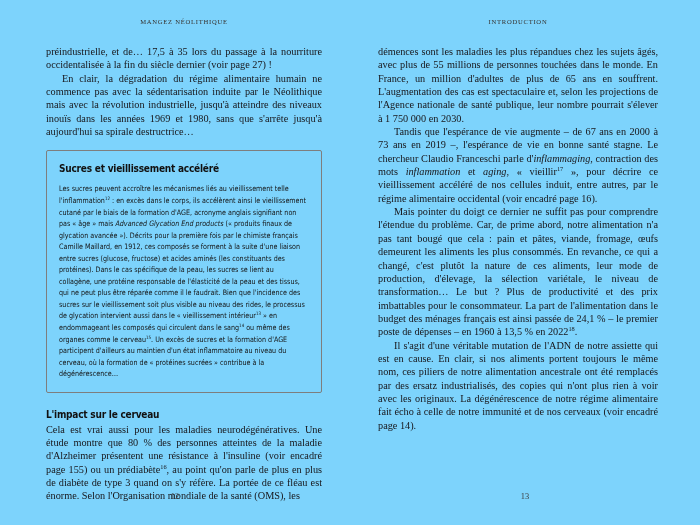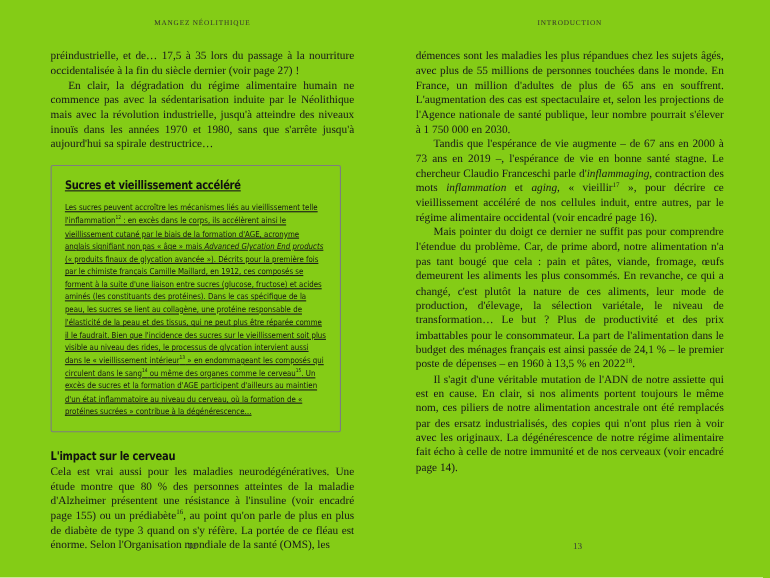--- a/index.html
+++ b/index.html
@@ -13,21 +13,21 @@
     overflow: hidden;
     font-family: "Liberation Serif", serif;
     color: #1a1a1a;
   }
 
   .spread {
     position: relative;
     width: 700px;
     height: 525px;
     display: flex;
-    background: #84cc16;
+    background: #7dd3fc;
   }
 
   .page {
     position: relative;
     width: 350px;
     height: 525px;
     box-sizing: border-box;
   }
 
   .page-left  { padding: 0 28px 0 46px; }
@@ -65,24 +65,23 @@
     vertical-align: super;
     line-height: 0;
   }
 
   em { font-style: italic; }
 
   
   .callout {
     border: 1px solid #7e7e7e;
     border-radius: 2px;
-    margin: 12px 12px 0 0;
+    margin: 12px 0 0 0;
     padding: 11px 12px 12px 12px;
     box-sizing: border-box;
-    text-decoration: underline;
   }
 
   .callout-title {
     font-family: "DejaVu Sans Condensed", "Liberation Sans Narrow", "Liberation Sans", sans-serif;
     font-weight: bold;
     font-size: 10.8px;
     line-height: 13px;
     letter-spacing: -0.25px;
     color: #111111;
     margin: 0 0 8px 0;
@@ -140,21 +139,21 @@
 <body>
 
 <div class="spread">
 
   <div class="page page-left">
 
     <div class="running-head">MANGEZ NÉOLITHIQUE</div>
 
     <div class="body-col">
       <p class="noindent">préindustrielle, et de… 17,5 à 35 lors du passage à la nourriture occidentalisée à la fin du siècle dernier (voir page 27) !</p>
-      <p>En clair, la dégradation du régime alimentaire humain ne commence pas avec la sédentarisation induite par le Néolithique mais avec la révolution industrielle, jusqu'à atteindre des niveaux inouïs dans les années 1970 et 1980, sans que s'arrête jusqu'à aujourd'hui sa spirale destructrice…</p>
+      <p>En clair, la dégradation du régime alimentaire humain ne commence pas avec la sédentarisation induite par le Néolithique mais avec la révolution industrielle, jusqu'à atteindre des niveaux inouïs dans les années 1969 et 1980, sans que s'arrête jusqu'à aujourd'hui sa spirale destructrice…</p>
     </div>
 
     <div class="callout">
       <div class="callout-title">Sucres et vieillissement accéléré</div>
       <div class="callout-body">
         <p><span>Les sucres peuvent accroître les mécanismes liés au vieillissement telle l'inflammation</span><sup>12</sup><span> : en excès dans le corps, ils accélèrent ainsi le vieillissement cutané par le biais de la formation d'AGE, acronyme anglais signifiant non pas « âge » mais </span><em>Advanced Glycation End products</em><span> (« produits finaux de glycation avancée »). Décrits pour la première fois par le chimiste français Camille Maillard, en 1912, ces composés se forment à la suite d'une liaison entre sucres (glucose, fructose) et acides aminés (les constituants des protéines). Dans le cas spécifique de la peau, les sucres se lient au collagène, une protéine responsable de l'élasticité de la peau et des tissus, qui ne peut plus être réparée comme il le faudrait. Bien que l'incidence des sucres sur le vieillissement soit plus visible au niveau des rides, le processus de glycation intervient aussi dans le « vieillissement intérieur</span><sup>13</sup><span> » en endommageant les composés qui circulent dans le sang</span><sup>14</sup><span> ou même des organes comme le cerveau</span><sup>15</sup><span>. Un excès de sucres et la formation d'AGE participent d'ailleurs au maintien d'un état inflammatoire au niveau du cerveau, où la formation de « protéines sucrées » contribue à la dégénérescence…</span></p>
       </div>
     </div>
 
     <div class="subhead">L'impact sur le cerveau</div>

